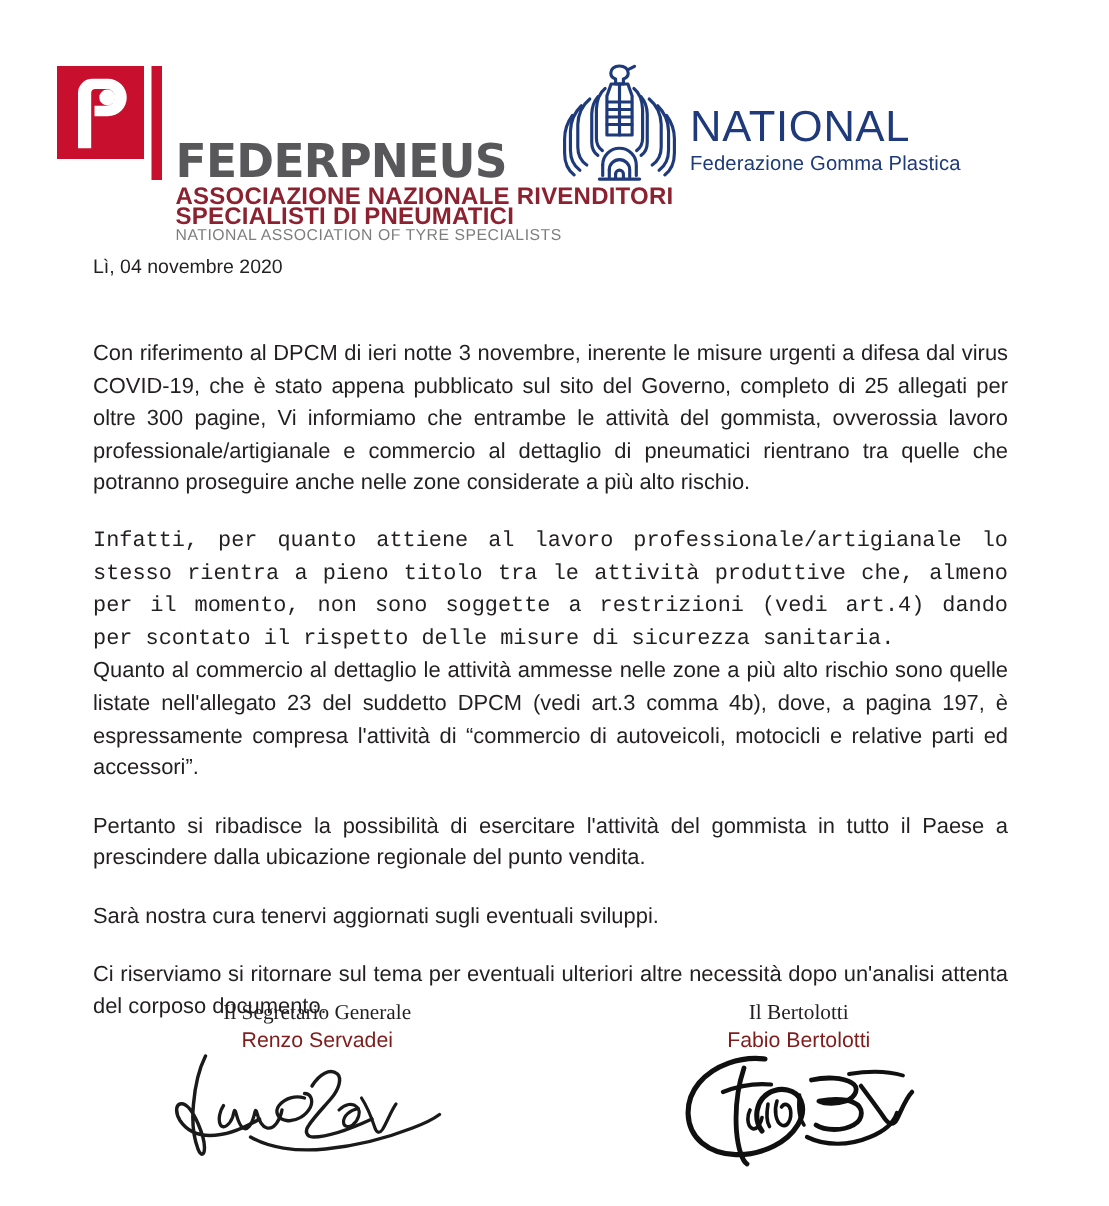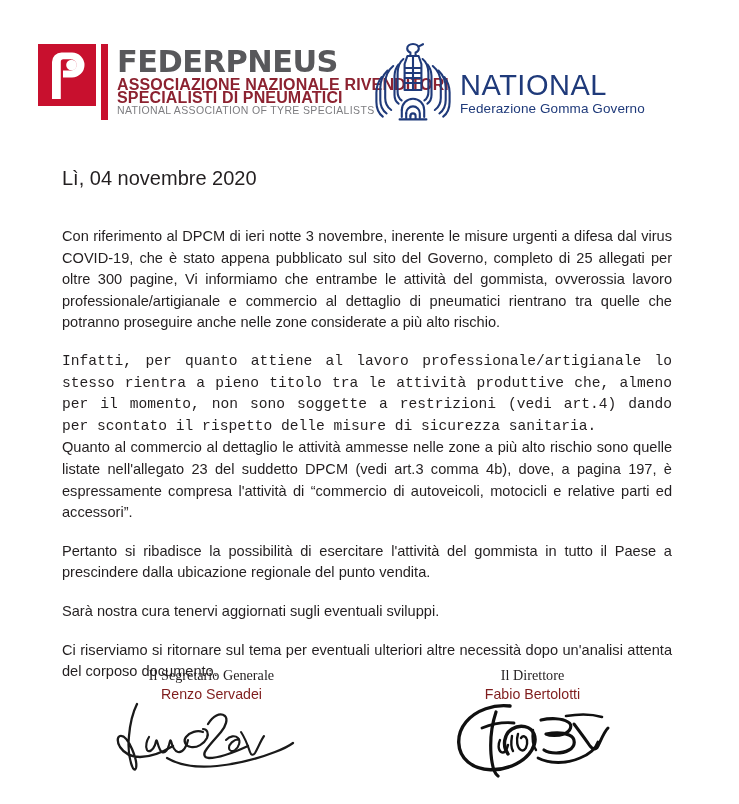--- a/index.html
+++ b/index.html
@@ -49,20 +49,21 @@
   .fp-bar {
     width: 7px;
     height: 76px;
     background: #c8102e;
     margin-left: 5px;
     flex: 0 0 auto;
   }
   .fp-text {
     margin-left: 9px;
     padding-top: 1px;
+    margin-top: 47px;
   }
   .fp-wordmark {
     font-family: "DejaVu Sans", sans-serif;
     font-weight: bold;
     font-size: 31px;
     letter-spacing: -0.5px;
     color: #58585b;
     line-height: 32px;
     transform: scaleX(0.98);
     transform-origin: left center;
@@ -126,21 +127,21 @@
 
   
   .doc-body {
     position: absolute;
     left: 62px;
     top: 168px;
     width: 610px;
   }
   .date-line {
     font-family: "Liberation Sans", sans-serif;
-    font-size: 20px;
+    font-size: 13px;
     color: #231f20;
     line-height: 20px;
     margin-bottom: 38px;
   }
   p.para {
     font-family: "Liberation Sans", sans-serif;
     font-size: 14.6px;
     line-height: 21.6px;
     color: #231f20;
     text-align: justify;
@@ -233,21 +234,21 @@
         <path d="M27.8 77 L27.8 70"></path>
         <path d="M32.2 73.2 A6.8 6.8 0 0 1 45.8 73.2 L45.8 78"></path>
         <path d="M32.2 78 L32.2 73.2"></path>
         <path d="M36.4 76 A2.6 2.6 0 0 1 41.6 76 L41.6 79"></path>
         <path d="M36.4 79 L36.4 76"></path>
         <path d="M25.6 79.4 L52.4 79.4"></path>
       </g>
     </svg>
     <div class="ag-text">
       <div class="ag-name">NATIONAL</div>
-      <div class="ag-sub">Federazione Gomma Governo</div>
+      <div class="ag-sub">Federazione Gomma Plastica</div>
     </div>
   </div>
 
 </div>
 
 <div class="doc-body">
 
   <div class="date-line">Lì, 04 novembre 2020</div>
 
   <p class="para">Con riferimento al DPCM di ieri notte 3 novembre, inerente le misure urgenti a difesa dal virus COVID-19, che è stato appena pubblicato sul sito del Governo, completo di 25 allegati per oltre 300 pagine, Vi informiamo che entrambe le attività del gommista, ovverossia lavoro professionale/artigianale e commercio al dettaglio di pneumatici rientrano tra quelle che potranno proseguire anche nelle zone considerate a più alto rischio.</p>
@@ -282,21 +283,21 @@
           <path d="M134 30 C138 36 141 44 143 50 C144 53 146 54 148 51
                    C151 46 154 38 157 34" stroke-width="2.1"></path>
           <path d="M60 56 C72 63 90 66 110 64 C130 62 150 57 168 50
                    C176 47 182 44 186 41" stroke-width="2.2"></path>
         </g>
       </svg>
     </div>
   </div>
 
   <div class="sig-col right">
-    <div class="sig-role">Il Direttore</div>
+    <div class="sig-role">Il Bertolotti</div>
     <div class="sig-name">Fabio Bertolotti</div>
     <div class="sig-ink">
       <svg width="190" height="76" viewBox="0 0 190 76">
         <g fill="none" stroke="#101010" stroke-linecap="round" stroke-linejoin="round">
           <path d="M72 4 C56 2 38 8 28 20 C18 32 18 50 30 60 C42 70 62 70 78 62
                    C92 55 100 42 96 32 C93 24 82 22 74 27 C66 32 64 44 70 52" stroke-width="3.4"></path>
           <path d="M58 10 C54 22 52 38 53 52 C54 64 57 72 60 74" stroke-width="3.2"></path>
           <path d="M44 26 C54 22 66 20 76 21" stroke-width="2.8"></path>
           <path d="M62 38 C60 42 60 48 63 50 C66 52 69 48 70 43" stroke-width="2.4"></path>
           <path d="M74 34 C73 40 73 46 75 49" stroke-width="2.4"></path>

